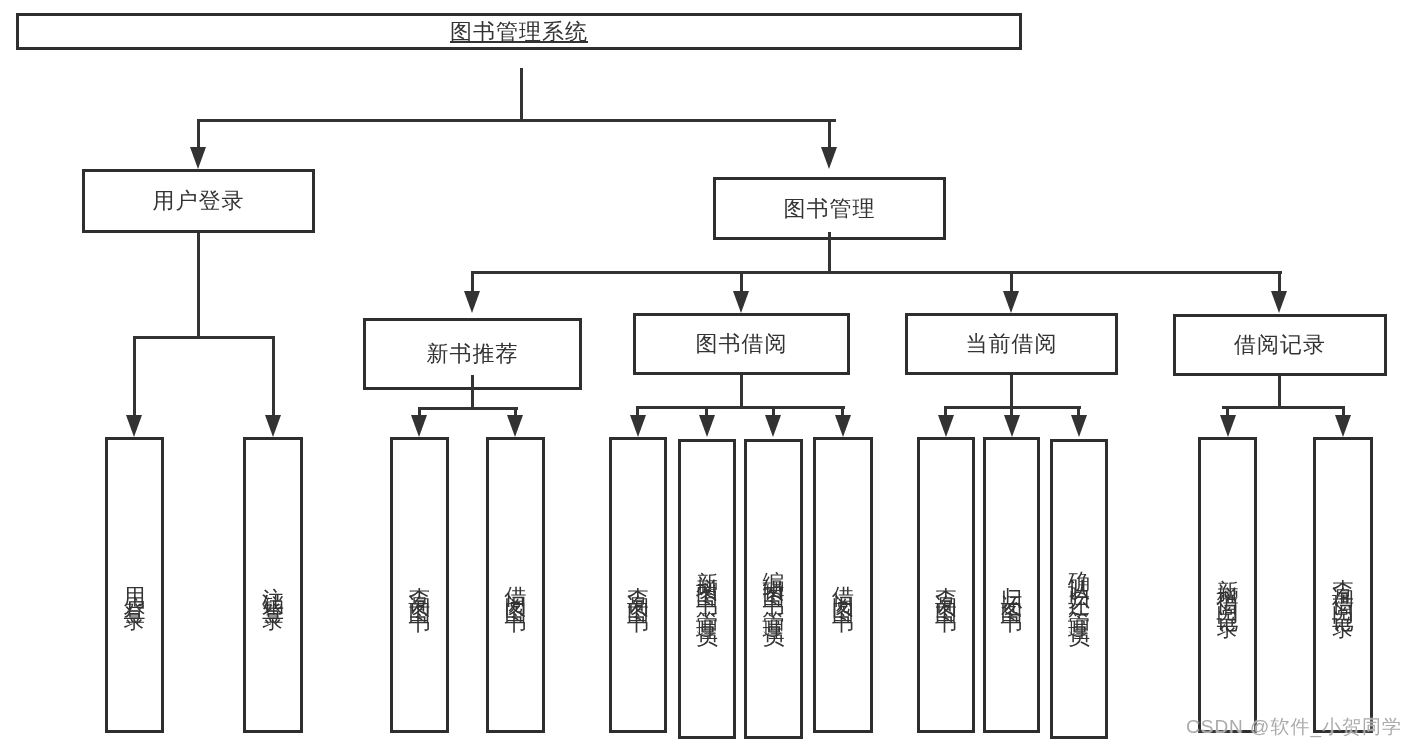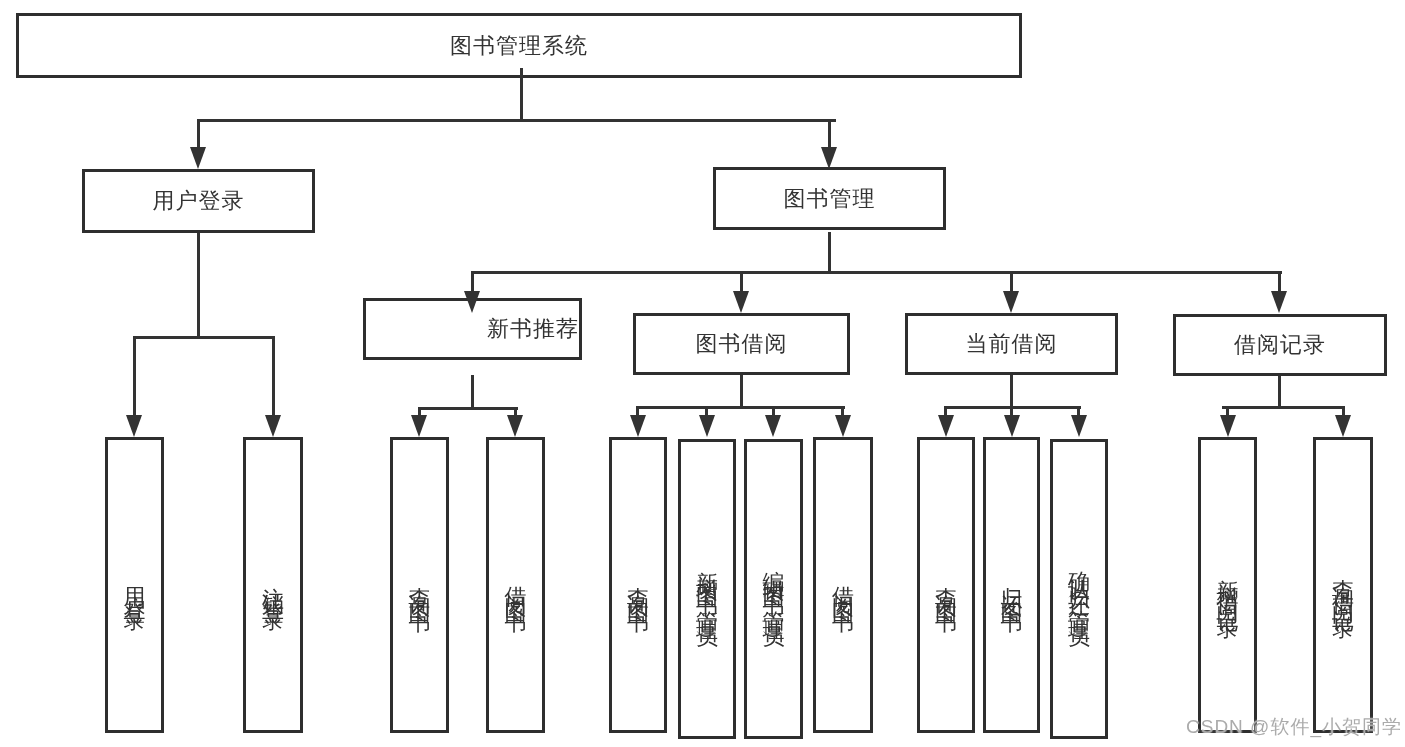--- a/index.html
+++ b/index.html
@@ -47,33 +47,33 @@
     letter-spacing: 1px;
     text-shadow: 0 0 2px #ffffff;
     white-space: nowrap;
   }
 </style>
 </head>
 <body>
 
 <div id="canvas">
 
-  <div class="box hnode" style="left:16px; top:13px; width:1006px; height:65px;">
+  <div class="box hnode" style="left:16px; top:13px; width:1006px; height:37px;text-decoration:underline;">
     <span>图书管理系统</span>
   </div>
 
   <div class="box hnode" style="left:82px; top:169px; width:233px; height:64px;">
     <span>用户登录</span>
   </div>
 
-  <div class="box hnode" style="left:713px; top:167px; width:233px; height:63px;">
+  <div class="box hnode" style="left:713px; top:177px; width:233px; height:63px;">
     <span>图书管理</span>
   </div>
 
-  <div class="box hnode" style="left:363px; top:298px; width:219px; height:62px;justify-content:flex-end;">
+  <div class="box hnode" style="left:363px; top:318px; width:219px; height:72px;">
     <span>新书推荐</span>
   </div>
 
   <div class="box hnode" style="left:905px; top:313px; width:213px; height:62px;">
     <span>当前借阅</span>
   </div>
 
   <div class="box hnode" style="left:633px; top:313px; width:217px; height:62px;">
     <span>图书借阅</span>
   </div>

